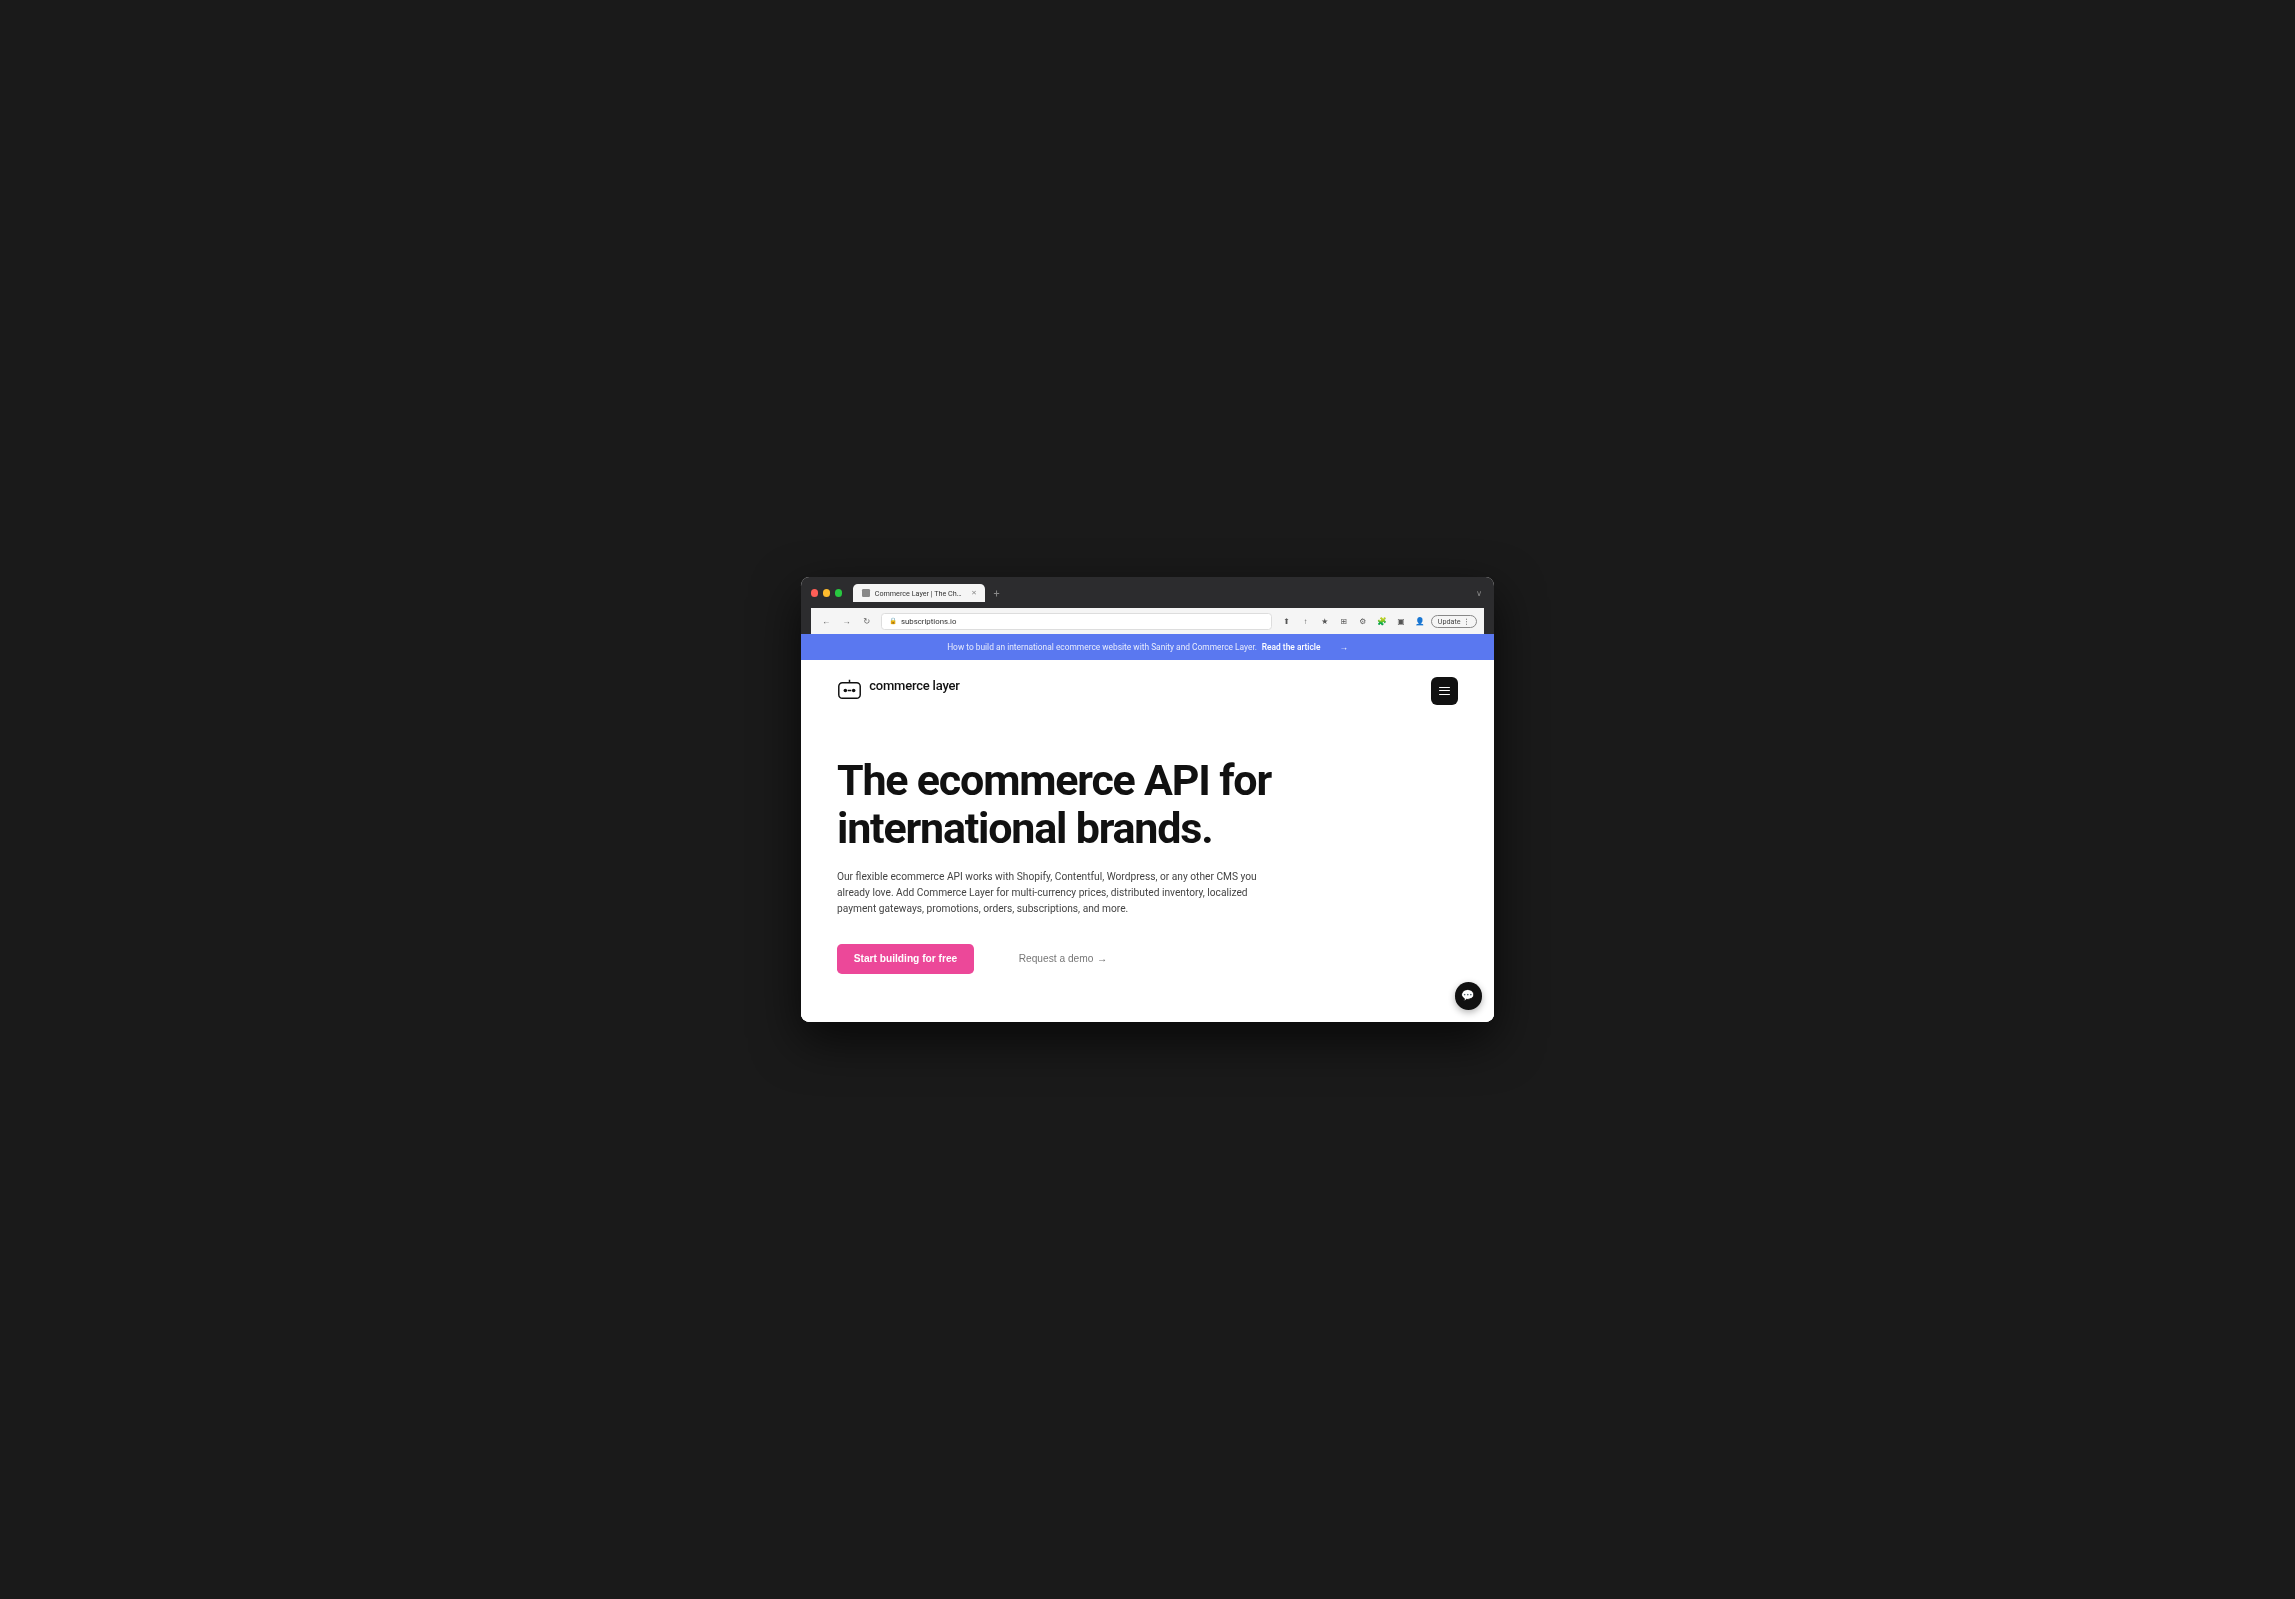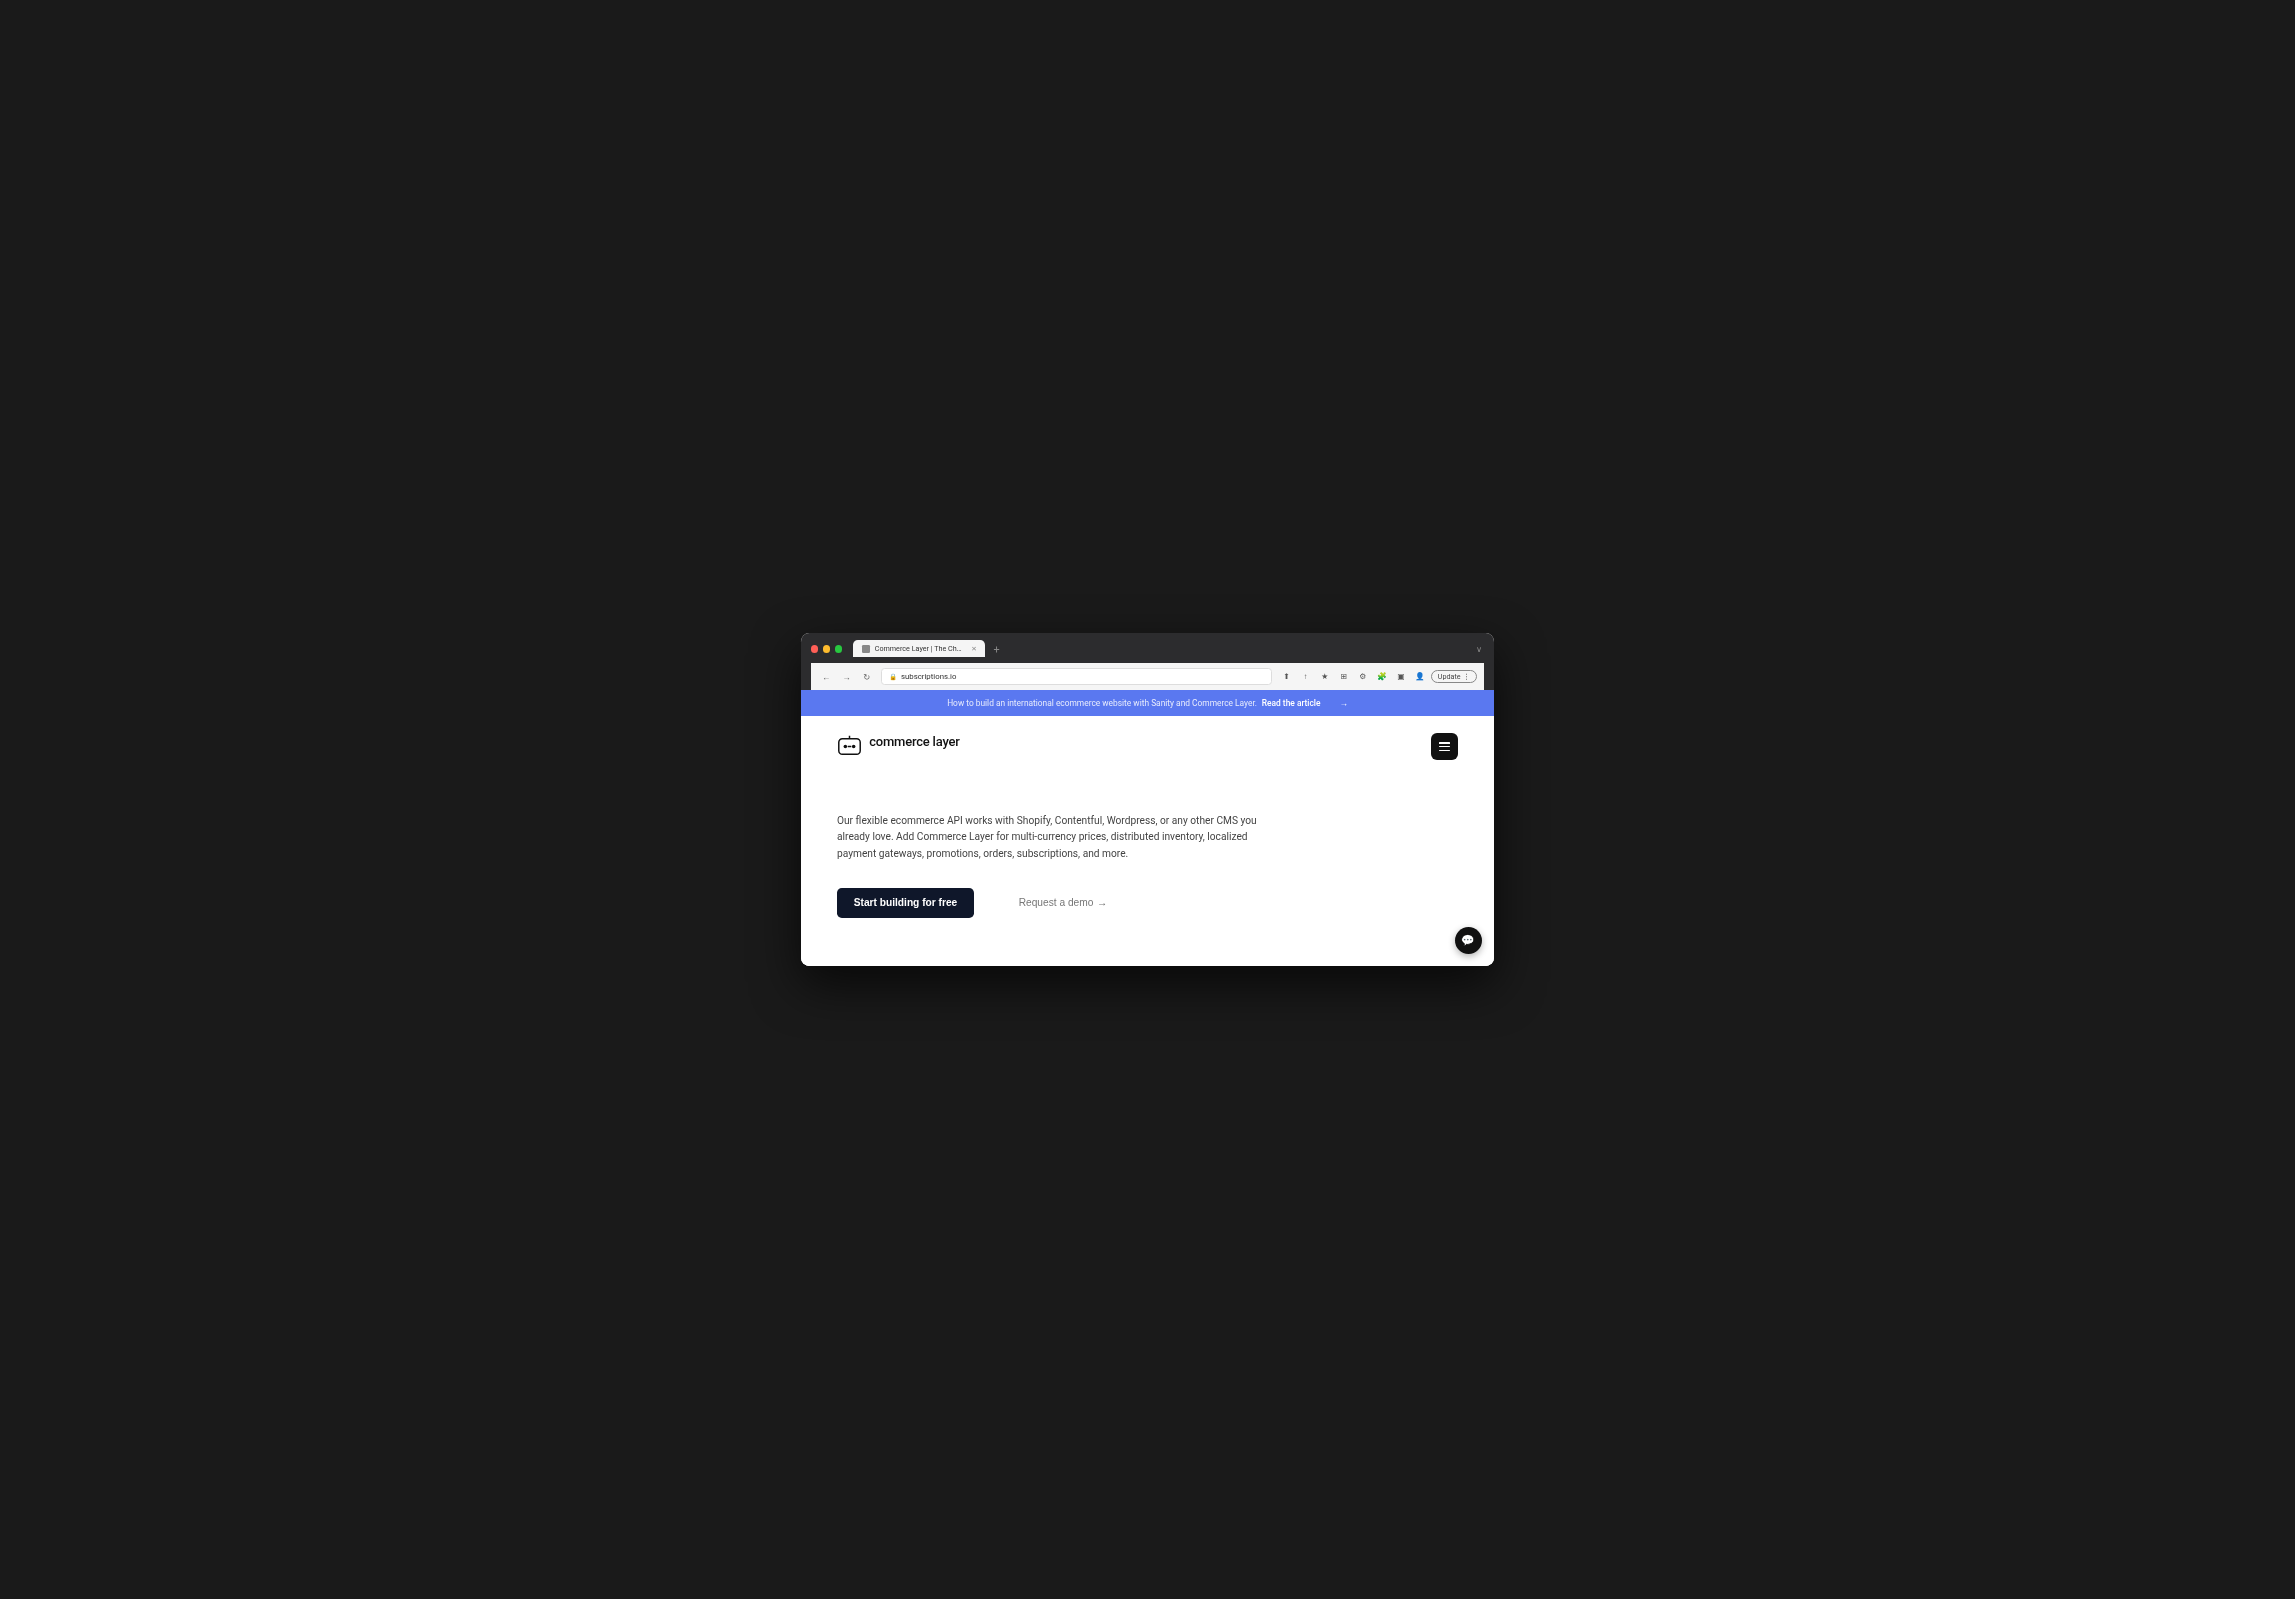--- a/index.html
+++ b/index.html
@@ -281,21 +281,21 @@
       margin-bottom: 26px;
     }
 
     .hero-actions {
       display: flex;
       align-items: center;
       gap: 16.7px;
     }
 
     .cta-primary {
-      background: #0f172a;
+      background: #ec4899;
       color: #fff;
       border: none;
       border-radius: 4.8px;
       padding: 9.6px 16.7px;
       font-size: 10.2px;
       font-weight: 600;
       cursor: pointer;
     }
 
     .cta-secondary {
@@ -406,20 +406,21 @@
         <div class="menu-btn">
           <div class="hamburger-icon">
             <div class="hamburger-line"></div>
             <div class="hamburger-line"></div>
             <div class="hamburger-line"></div>
           </div>
         </div>
       </header>
 
       <section class="hero-section">
+        <h1 class="hero-title">The ecommerce API for international brands.</h1>
         <p class="hero-description">Our flexible ecommerce API works with Shopify, Contentful, Wordpress, or any other CMS you already love. Add Commerce Layer for multi-currency prices, distributed inventory, localized payment gateways, promotions, orders, subscriptions, and more.</p>
         <div class="hero-actions">
           <button class="cta-primary">Start building for free</button>
           <button class="cta-secondary">
             <span>Request a demo</span>
             <span>→</span>
           </button>
         </div>
       </section>
 

